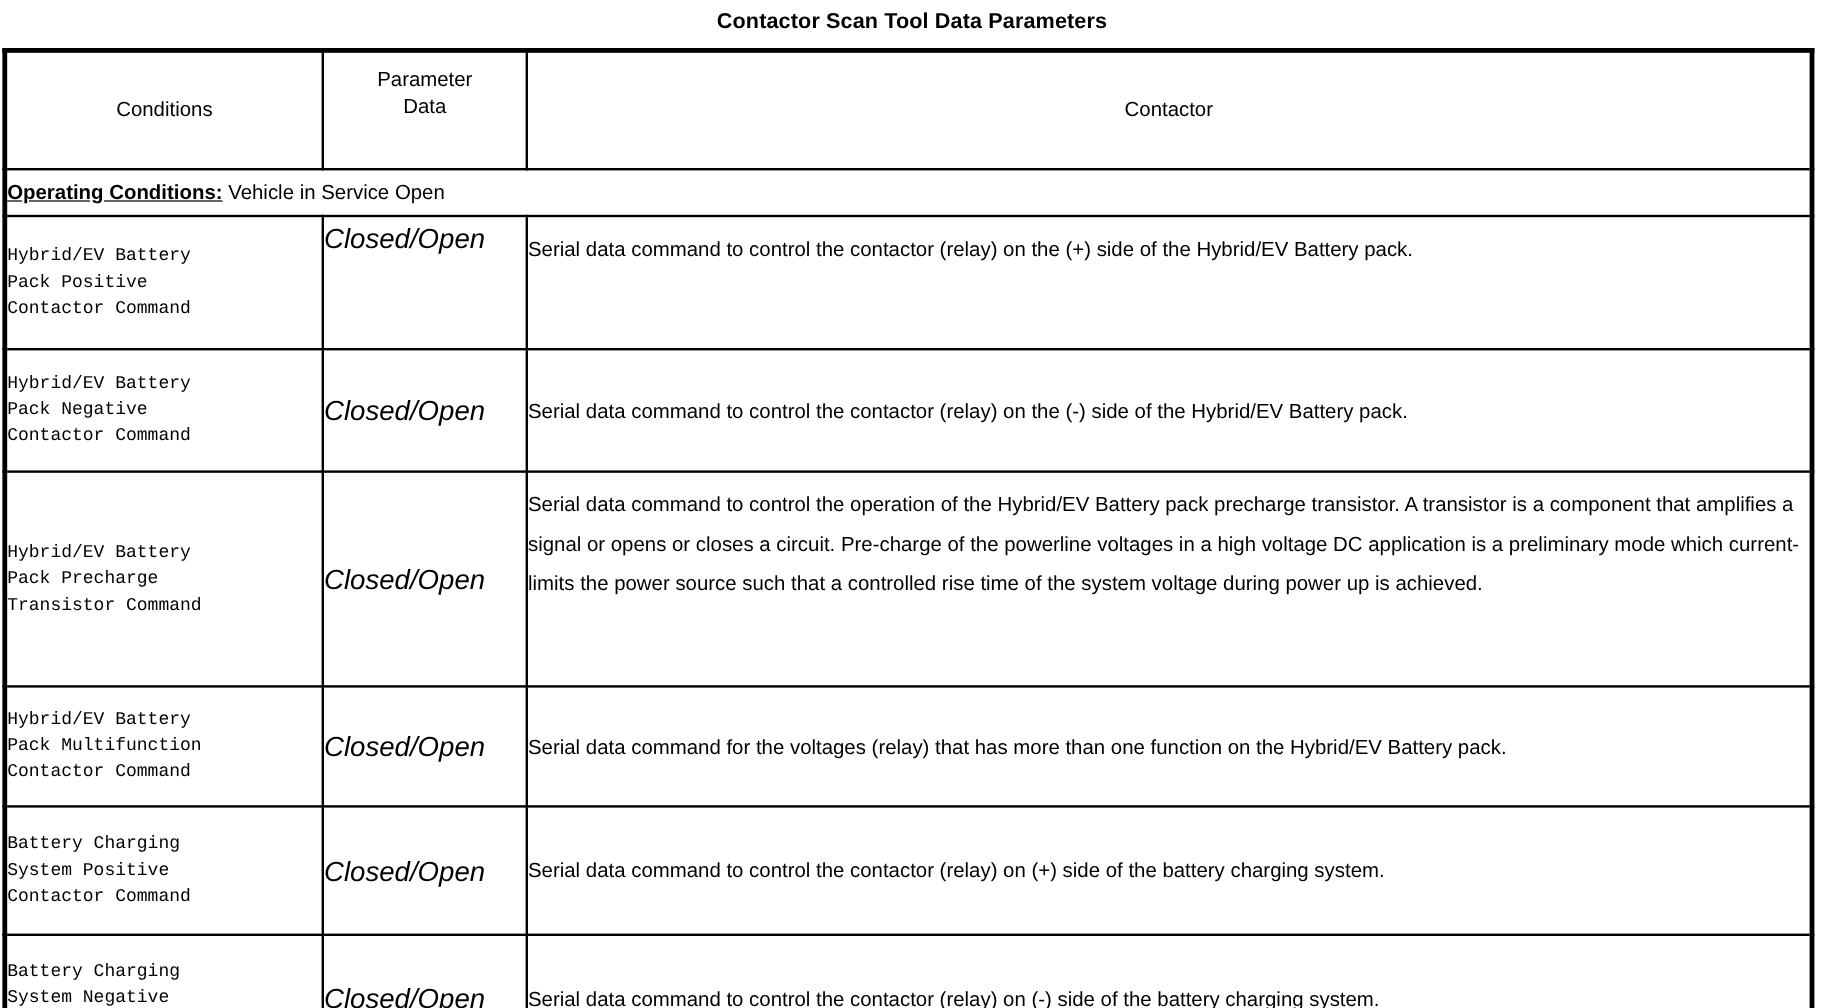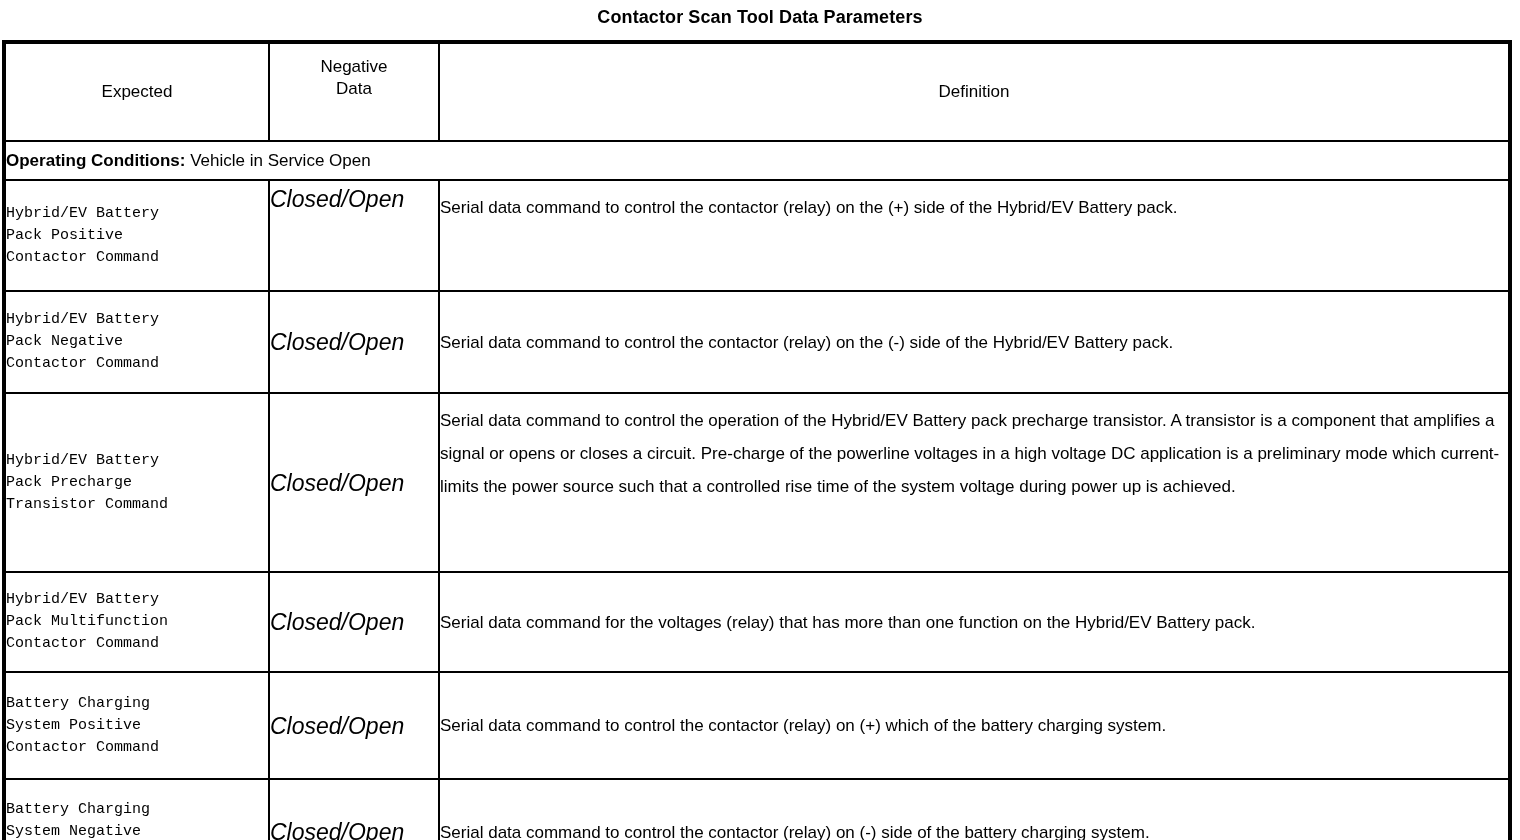--- a/index.html
+++ b/index.html
@@ -83,20 +83,21 @@
   .cond-cell {
     height: 37px;
     padding: 0 6px;
     font-size: 17px;
     line-height: 20px;
     vertical-align: middle;
     white-space: nowrap;
   }
   .cond-cell .cond-label {
     font-weight: bold;
+    text-decoration: underline;
   }
   .cond-cell .cond-text {
     font-weight: normal;
   }
 
   
   .param-cell {
     padding: 6px 6px 4px 6px;
     font-size: 15px;
     line-height: 22px;
@@ -145,26 +146,26 @@
   <div class="table-wrap">
     <table class="param-table">
       <colgroup>
         <col class="c-param">
         <col class="c-value">
         <col class="c-def">
       </colgroup>
       <tbody>
 
         <tr>
-          <td class="hdr-cell">Expected</td>
+          <td class="hdr-cell">Conditions</td>
           <td class="hdr-cell two-line">
-            <div>Negative</div>
+            <div>Parameter</div>
             <div>Data</div>
           </td>
-          <td class="hdr-cell mid">Definition</td>
+          <td class="hdr-cell mid">Contactor</td>
         </tr>
 
         <tr>
           <td class="cond-cell" colspan="3"><span class="cond-label">Operating Conditions:</span><span class="cond-text"> Vehicle in Service Open</span></td>
         </tr>
 
         <tr class="r0">
           <td class="param-cell">Hybrid/EV Battery
 Pack Positive
 Contactor Command</td>
@@ -194,21 +195,21 @@
 Contactor Command</td>
           <td class="value-cell">Closed/Open</td>
           <td class="def-cell">Serial data command for the voltages (relay) that has more than one function on the Hybrid/EV Battery pack.</td>
         </tr>
 
         <tr class="r4">
           <td class="param-cell">Battery Charging
 System Positive
 Contactor Command</td>
           <td class="value-cell">Closed/Open</td>
-          <td class="def-cell">Serial data command to control the contactor (relay) on (+) which of the battery charging system.</td>
+          <td class="def-cell">Serial data command to control the contactor (relay) on (+) side of the battery charging system.</td>
         </tr>
 
         <tr class="r5">
           <td class="param-cell">Battery Charging
 System Negative
 Contactor Command</td>
           <td class="value-cell">Closed/Open</td>
           <td class="def-cell">Serial data command to control the contactor (relay) on (-) side of the battery charging system.</td>
         </tr>
 

